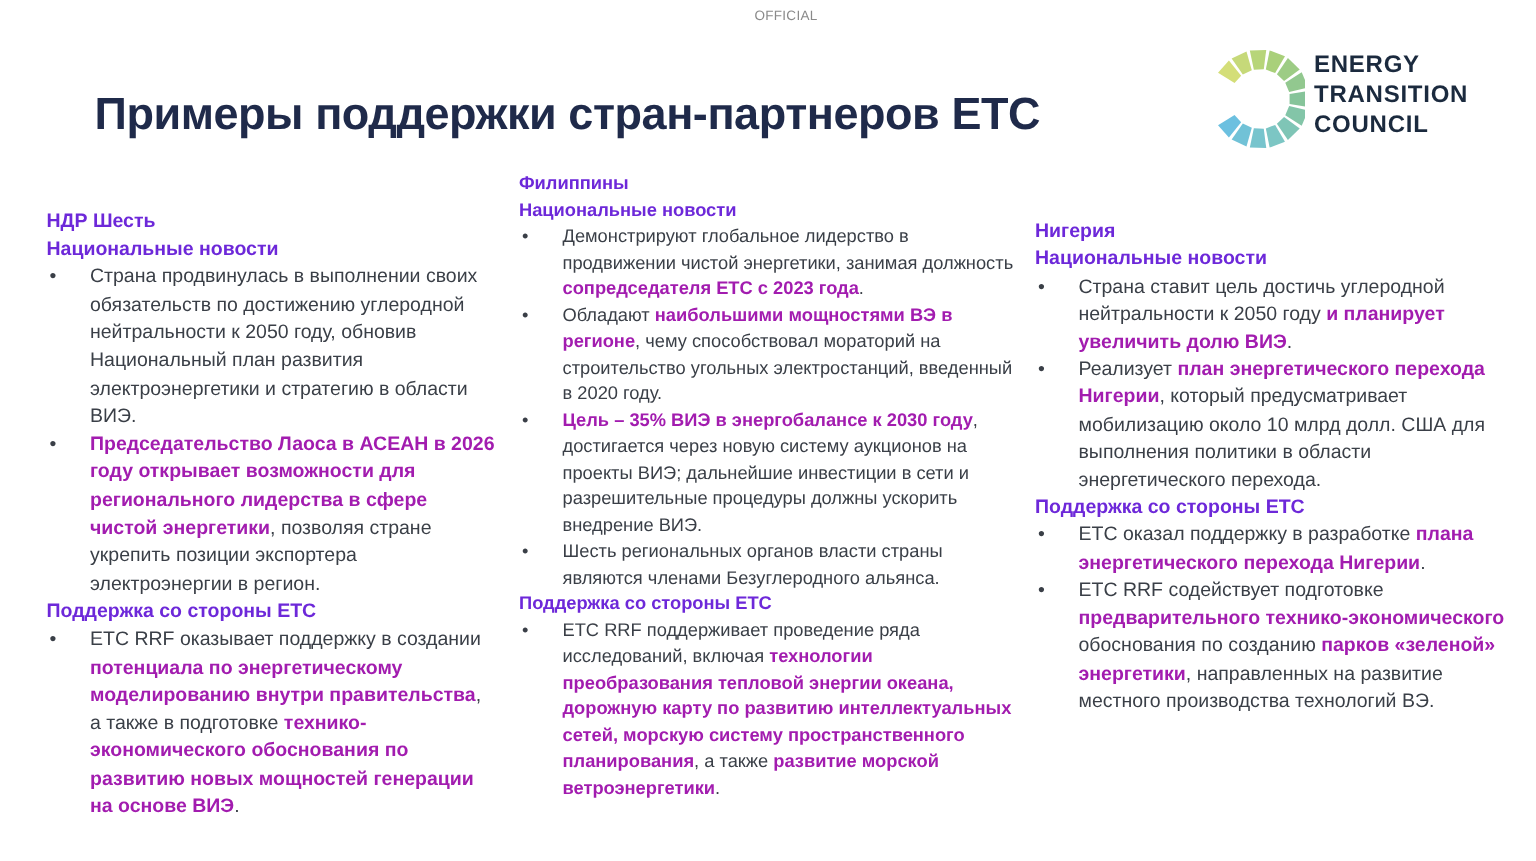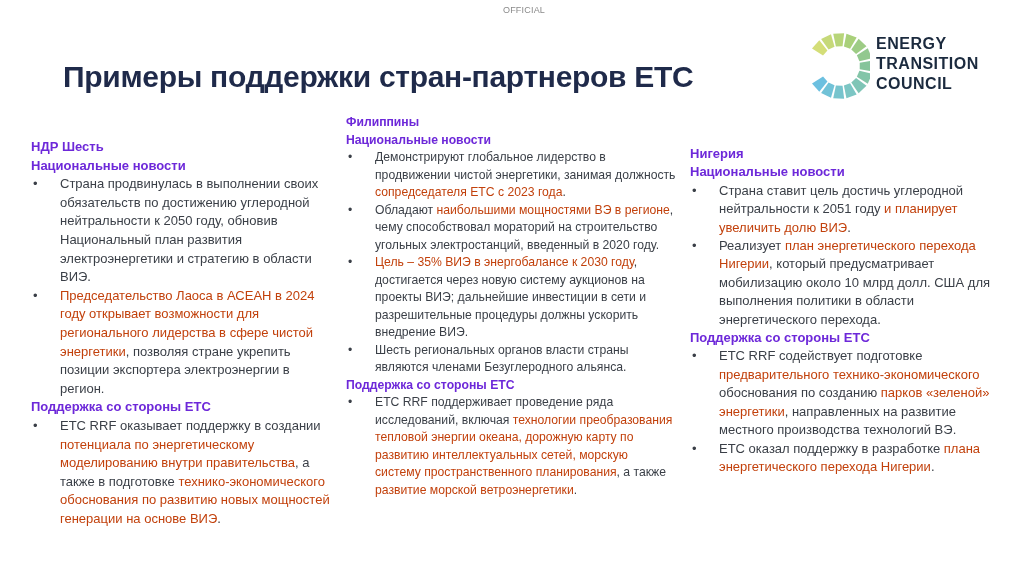--- a/index.html
+++ b/index.html
@@ -8,21 +8,21 @@
   .official { position:absolute; top:5px; left:12px; width:1024px; text-align:center; font-size:9px; color:#8a8a8a; letter-spacing:0.2px; }
   .title { position:absolute; left:63px; top:60px; font-size:30px; font-weight:bold; color:#1f2a4a; letter-spacing:-0.3px; white-space:nowrap; }
   .logo { position:absolute; left:806px; top:26px; width:210px; height:80px; }
   .logo svg { position:absolute; left:0; top:0; }
   .logo-text { position:absolute; left:70px; top:8px; font-size:16px; font-weight:bold; line-height:20px; color:#1b2a3e; letter-spacing:0.5px; }
   .col { position:absolute; font-size:12.2px; line-height:17.6px; color:#3a3f47; }
   .col .h { font-weight:bold; color:#6d28d9; }
   .col ul { list-style:none; }
   .col li { position:relative; padding-left:29px; }
   .col li::before { content:"•"; position:absolute; left:2px; top:0; color:#3a3f47; }
-  .col b { font-weight:normal; color:#c2410c; }
+  .col b { font-weight:bold; color:#a21caf; }
   .c1 { left:31px; top:138px; width:300px; font-size:13px; line-height:18.6px; }
   .c2 { left:346px; top:114px; width:330px; font-size:12.2px; line-height:17.5px; }
   .c3 { left:690px; top:145px; width:320px; font-size:13px; line-height:18.4px; }
 </style>
 </head>
 <body>
 
 <div class="official">OFFICIAL</div>
 <h1 class="title">Примеры поддержки стран-партнеров ЕТС</h1>
 
@@ -47,21 +47,21 @@
     <div>TRANSITION</div>
     <div>COUNCIL</div>
   </div>
 </div>
 
 <div class="col c1">
     <div class="h">НДР Шесть</div>
     <div class="h">Национальные новости</div>
     <ul>
       <li><span>Страна продвинулась в выполнении своих обязательств по достижению углеродной нейтральности к 2050 году, обновив Национальный план развития электроэнергетики и стратегию в области ВИЭ.</span></li>
-      <li><b>Председательство Лаоса в АСЕАН в 2024 году открывает возможности для регионального лидерства в сфере чистой энергетики</b><span>, позволяя стране укрепить позиции экспортера электроэнергии в регион.</span></li>
+      <li><b>Председательство Лаоса в АСЕАН в 2026 году открывает возможности для регионального лидерства в сфере чистой энергетики</b><span>, позволяя стране укрепить позиции экспортера электроэнергии в регион.</span></li>
     </ul>
     <div class="h">Поддержка со стороны ЕТС</div>
     <ul>
       <li><span>ETC RRF оказывает поддержку в создании </span><b>потенциала по энергетическому моделированию внутри правительства</b><span>, а также в подготовке </span><b>технико-экономического обоснования по развитию новых мощностей генерации на основе ВИЭ</b><span>.</span></li>
     </ul>
   </div>
 <div class="col c2">
     <div class="h">Филиппины</div>
     <div class="h">Национальные новости</div>
     <ul>
@@ -72,21 +72,21 @@
     </ul>
     <div class="h">Поддержка со стороны ЕТС</div>
     <ul>
       <li><span>ETC RRF поддерживает проведение ряда исследований, включая </span><b>технологии преобразования тепловой энергии океана, дорожную карту по развитию интеллектуальных сетей, морскую систему пространственного планирования</b><span>, а также </span><b>развитие морской ветроэнергетики</b><span>.</span></li>
     </ul>
   </div>
 <div class="col c3">
     <div class="h">Нигерия</div>
     <div class="h">Национальные новости</div>
     <ul>
-      <li><span>Страна ставит цель достичь углеродной нейтральности к 2051 году </span><b>и планирует увеличить долю ВИЭ</b><span>.</span></li>
+      <li><span>Страна ставит цель достичь углеродной нейтральности к 2050 году </span><b>и планирует увеличить долю ВИЭ</b><span>.</span></li>
       <li><span>Реализует </span><b>план энергетического перехода Нигерии</b><span>, который предусматривает мобилизацию около 10 млрд долл. США для выполнения политики в области энергетического перехода.</span></li>
     </ul>
     <div class="h">Поддержка со стороны ЕТС</div>
     <ul>
+      <li><span>ЕТС оказал поддержку в разработке </span><b>плана энергетического перехода Нигерии</b><span>.</span></li>
       <li><span>ETC RRF содействует подготовке </span><b>предварительного технико-экономического</b><span> обоснования по созданию </span><b>парков «зеленой» энергетики</b><span>, направленных на развитие местного производства технологий ВЭ.</span></li>
-      <li><span>ЕТС оказал поддержку в разработке </span><b>плана энергетического перехода Нигерии</b><span>.</span></li>
     </ul>
   </div>
 
 </body></html>

